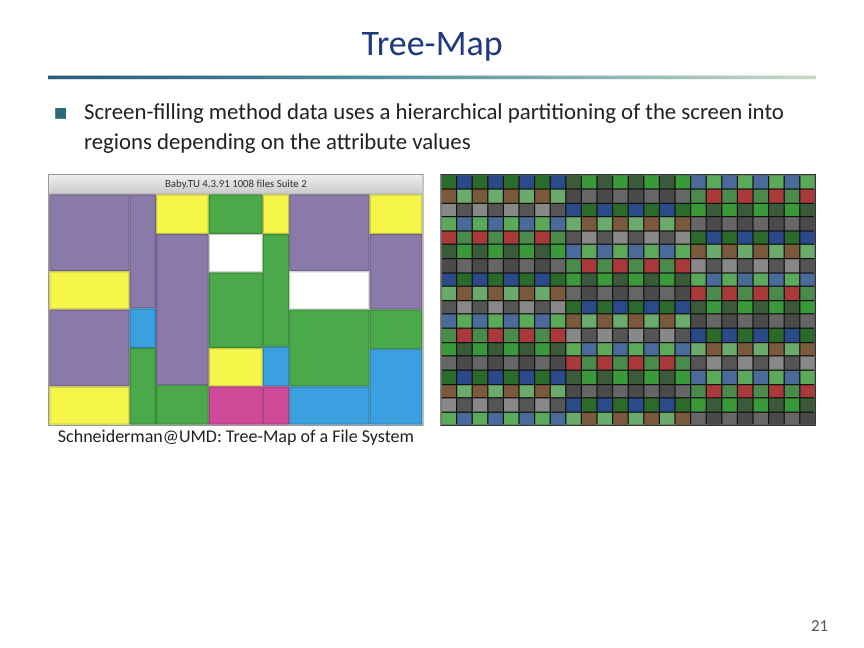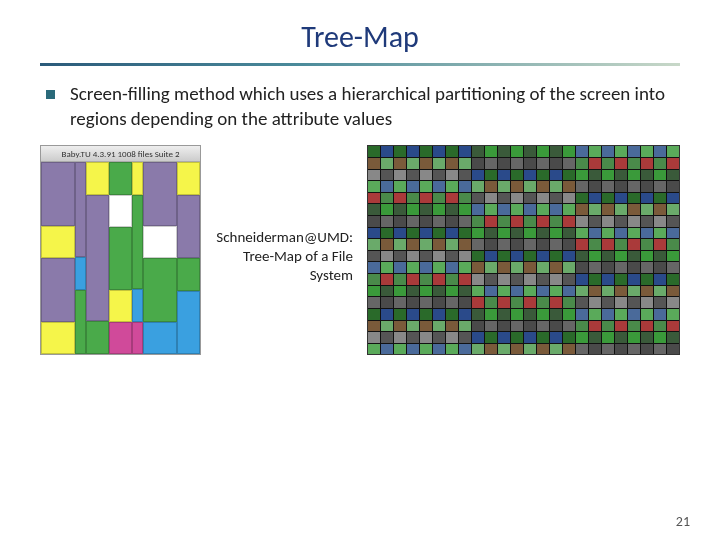--- a/index.html
+++ b/index.html
@@ -46,20 +46,21 @@
     background: #2a6a7a;
   }
   .figures {
     display: flex;
     gap: 14px;
     align-items: flex-start;
   }
   .figure-col {
     flex: 1;
     display: flex;
+    flex-direction: column;
     align-items: center;
   }
   .fig {
     width: 100%;
     height: 210px;
     border: 1px solid #999;
     display: flex;
     flex-direction: column;
     overflow: hidden;
   }
@@ -75,21 +76,21 @@
   .treemap {
     flex: 1;
     display: flex;
     gap: 0;
   }
   .tm-col { display: flex; flex-direction: column; }
   .cell { border: 1px solid rgba(0,0,0,0.2); }
   .caption {
     font-size: 15px;
     color: #222;
-    margin-top: 12px;
+    margin-top: 0;
     text-align: right;
     line-height: 1.25;
   }
   .page-num {
     position: absolute;
     bottom: 10px;
     right: 30px;
     font-size: 14px;
     color: #555;
   }
@@ -106,21 +107,21 @@
     background: #4a7a4a;
   }
 </style>
 </head>
 <body>
 
 <h1 class="title">Tree-Map</h1>
 <div class="hr-line"></div>
 
 <ul class="bullets">
-  <li>Screen-filling method which uses a hierarchical partitioning of the screen into regions depending on the attribute values</li>
+  <li>Screen-filling method data uses a hierarchical partitioning of the screen into regions depending on the attribute values</li>
 </ul>
 
 <div class="figures">
   <div class="figure-col">
     <div class="fig">
       <div class="fig-titlebar">Baby.TU 4.3.91 1008 files Suite 2</div>
       <div class="treemap">
         <div class="tm-col" style="flex:3">
           <div class="cell" style="flex:2;background:#8a7aaa"></div>
           <div class="cell" style="flex:1;background:#f5f54a"></div>

